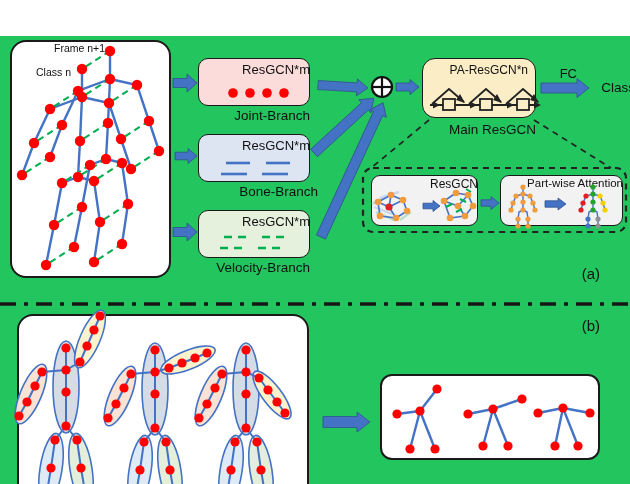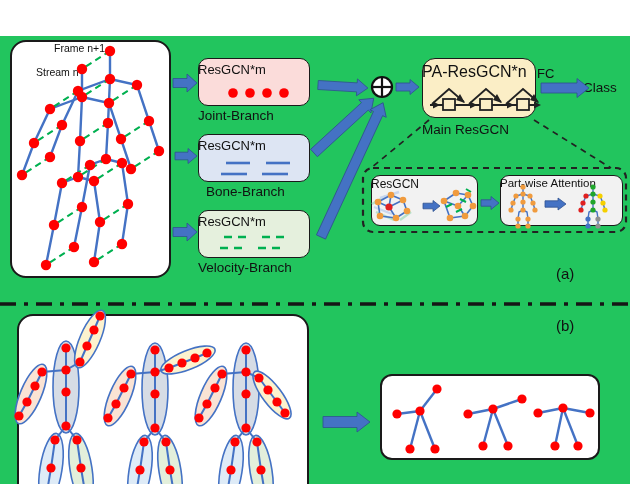--- a/index.html
+++ b/index.html
@@ -1,19 +1,19 @@
 <!DOCTYPE html>
 <html><head>
 <meta charset="utf-8">
 <style>
   html,body{margin:0;padding:0;background:#fff;}
   .canvas{position:relative;width:630px;height:484px;background:#22c55e;overflow:hidden;
           font-family:"Liberation Sans",sans-serif;color:#111;margin-top:36px;}
   .lbl{position:absolute;color:#111;white-space:nowrap;}
-  .ctr{text-align:left;}
+  .ctr{text-align:right;}
   .rbox{position:absolute;box-sizing:border-box;border:1.8px solid #1a1a1a;border-radius:10px;background:#fff;}
   svg{display:block;}
   #gfx{position:absolute;left:0;top:0;pointer-events:none;}
 </style>
 </head>
 <body>
 
 <div class="canvas">
 
   <div class="rbox" style="left:10px;top:4px;width:161px;height:238px;border-radius:16px;border-width:2px;"></div>
@@ -24,30 +24,30 @@
 
   <div class="rbox" style="left:422px;top:22px;width:114px;height:60px;background:#FBEEC6;border-radius:13px;"></div>
 
   <div class="rbox" style="left:371px;top:139px;width:107px;height:51px;background:#F2F2F2;border-radius:9px;"></div>
   <div class="rbox" style="left:500px;top:139px;width:123px;height:51px;background:#F2F2F2;border-radius:9px;"></div>
 
   <div class="rbox" style="left:17px;top:278px;width:292px;height:198px;border-radius:16px;border-width:2.2px;"></div>
   <div class="rbox" style="left:380px;top:338px;width:220px;height:86px;border-radius:12px;border-width:2px;"></div>
 
   <div class="lbl" style="left:54px;top:6px;font-size:10.5px;">Frame n+1</div>
-  <div class="lbl" style="left:36px;top:30px;font-size:10.5px;">Stream n</div>
+  <div class="lbl" style="left:36px;top:30px;font-size:10.5px;">Class n</div>
 
   <div class="lbl ctr" style="left:198px;top:26px;width:112px;font-size:13px;">ResGCN*m</div>
   <div class="lbl ctr" style="left:198px;top:72px;width:112px;font-size:13.5px;">Joint-Branch</div>
   <div class="lbl ctr" style="left:198px;top:102px;width:112px;font-size:13px;">ResGCN*m</div>
   <div class="lbl ctr" style="left:206px;top:148px;width:112px;font-size:13.5px;">Bone-Branch</div>
   <div class="lbl ctr" style="left:198px;top:178px;width:112px;font-size:13px;">ResGCN*m</div>
   <div class="lbl ctr" style="left:198px;top:224px;width:112px;font-size:13.5px;">Velocity-Branch</div>
 
-  <div class="lbl ctr" style="left:422px;top:27px;width:106px;font-size:16px;">PA-ResGCN*n</div>
+  <div class="lbl ctr" style="left:422px;top:27px;width:106px;font-size:12px;">PA-ResGCN*n</div>
   <div class="lbl ctr" style="left:422px;top:86px;width:114px;font-size:13.5px;">Main ResGCN</div>
 
   <div class="lbl ctr" style="left:537px;top:30px;width:40px;font-size:13px;">FC</div>
   <div class="lbl ctr" style="left:583px;top:44px;width:52px;font-size:13.5px;">Class</div>
 
   <div class="lbl ctr" style="left:500px;top:141px;width:123px;font-size:11.5px;">Part-wise Attention</div>
   <div class="lbl ctr" style="left:371px;top:141px;width:107px;font-size:12px;">ResGCN</div>
 
   <div class="lbl ctr" style="left:556px;top:229px;width:44px;font-size:15px;">(a)</div>
   <div class="lbl ctr" style="left:556px;top:281px;width:44px;font-size:15px;">(b)</div>

